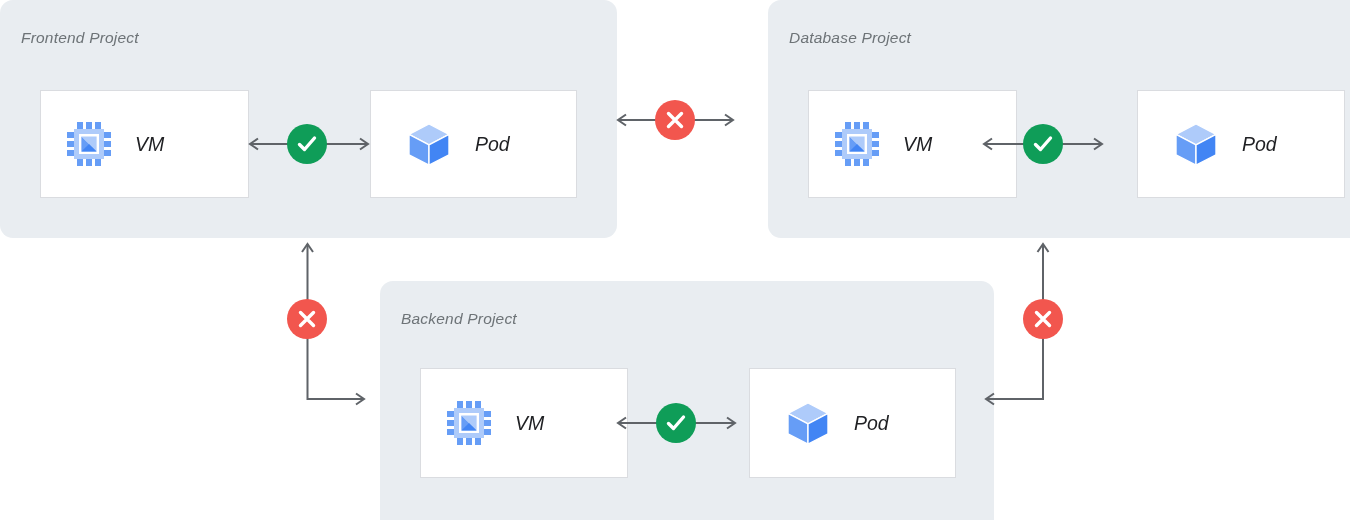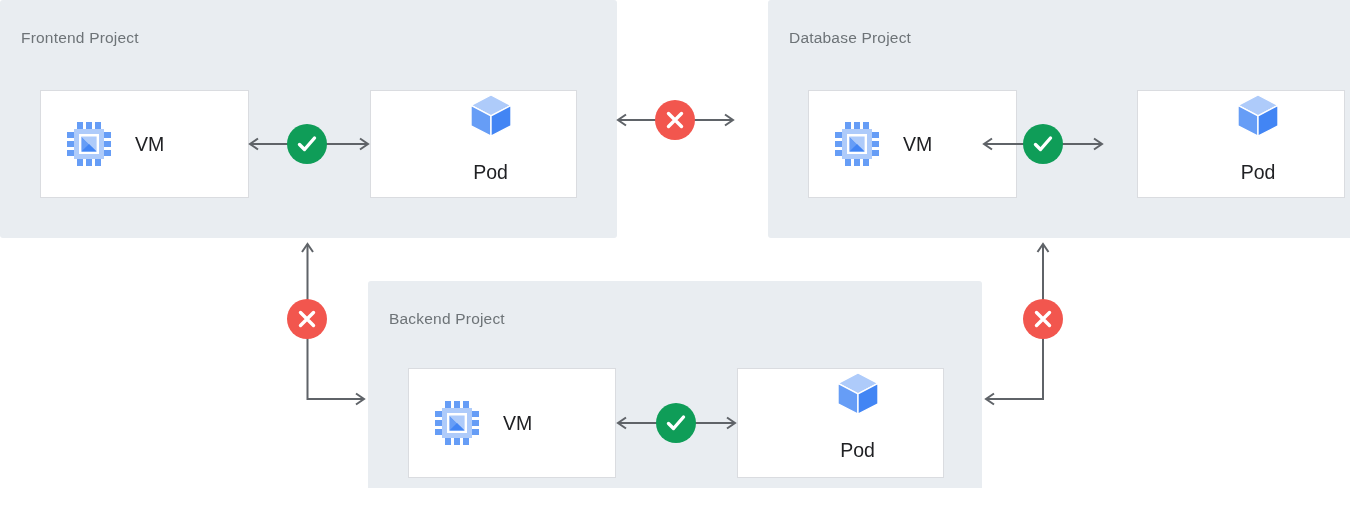--- a/index.html
+++ b/index.html
@@ -6,32 +6,32 @@
     --panel-bg:#e9edf1; --card-bg:#ffffff; --card-border:#dadce0;
     --title-text:#6d7377; --label-text:#202124; --arrow:#5f6368;
     --allowed:#0f9d58; --blocked:#f2564e;
     --vm-light:#aecbfa; --vm-mid:#669df6; --vm-dark:#4285f4;
   }
   *{box-sizing:border-box;margin:0;padding:0;}
   html,body{width:1350px;height:520px;background:#ffffff;overflow:hidden;
     font-family:"Liberation Sans","DejaVu Sans",sans-serif;}
   .canvas{position:absolute;left:0;top:0;width:1350px;height:520px;}
 
-  .panel{position:absolute;background:var(--panel-bg);border-radius:3px;}
+  .panel{position:absolute;background:var(--panel-bg);border-radius:13px;font-style:italic;}
   .panel-frontend{left:0;top:0;width:617px;height:238px;}
   .panel-database{left:768px;top:0;width:615px;height:238px;}
-  .panel-backend{left:368px;top:281px;width:614px;height:207px;border-bottom-left-radius:0;border-bottom-right-radius:0;}
+  .panel-backend{left:380px;top:281px;width:614px;height:239px;border-bottom-left-radius:0;border-bottom-right-radius:0;}
 
   .panel-title{position:absolute;left:21px;top:29px;font-size:15.5px;
     color:var(--title-text);letter-spacing:.2px;white-space:nowrap;}
 
   .card{position:absolute;background:var(--card-bg);border:1.5px solid var(--card-border);
     display:flex;align-items:center;justify-content:flex-start;padding-left:34px;gap:22px;}
   .card-vm{left:40px;top:90px;width:209px;height:108px;padding-left:24px;}
-  .card-pod{left:370px;top:90px;width:207px;height:108px;flex-direction:column;}
+  .card-pod{left:370px;top:90px;width:207px;height:108px;}
   .panel-database .card-vm{left:40px;}
   .panel-database .card-pod{left:369px;width:208px;}
   .panel-backend .card-vm{left:40px;top:87px;width:208px;height:110px;}
   .panel-backend .card-pod{left:369px;top:87px;width:207px;height:110px;}
 
   .node-label{font-size:19.5px;color:var(--label-text);}
 
   .icon48{width:48px;height:48px;flex:0 0 48px;display:block;}
 
   svg.connectors{position:absolute;left:0;top:0;z-index:2;pointer-events:none;}

